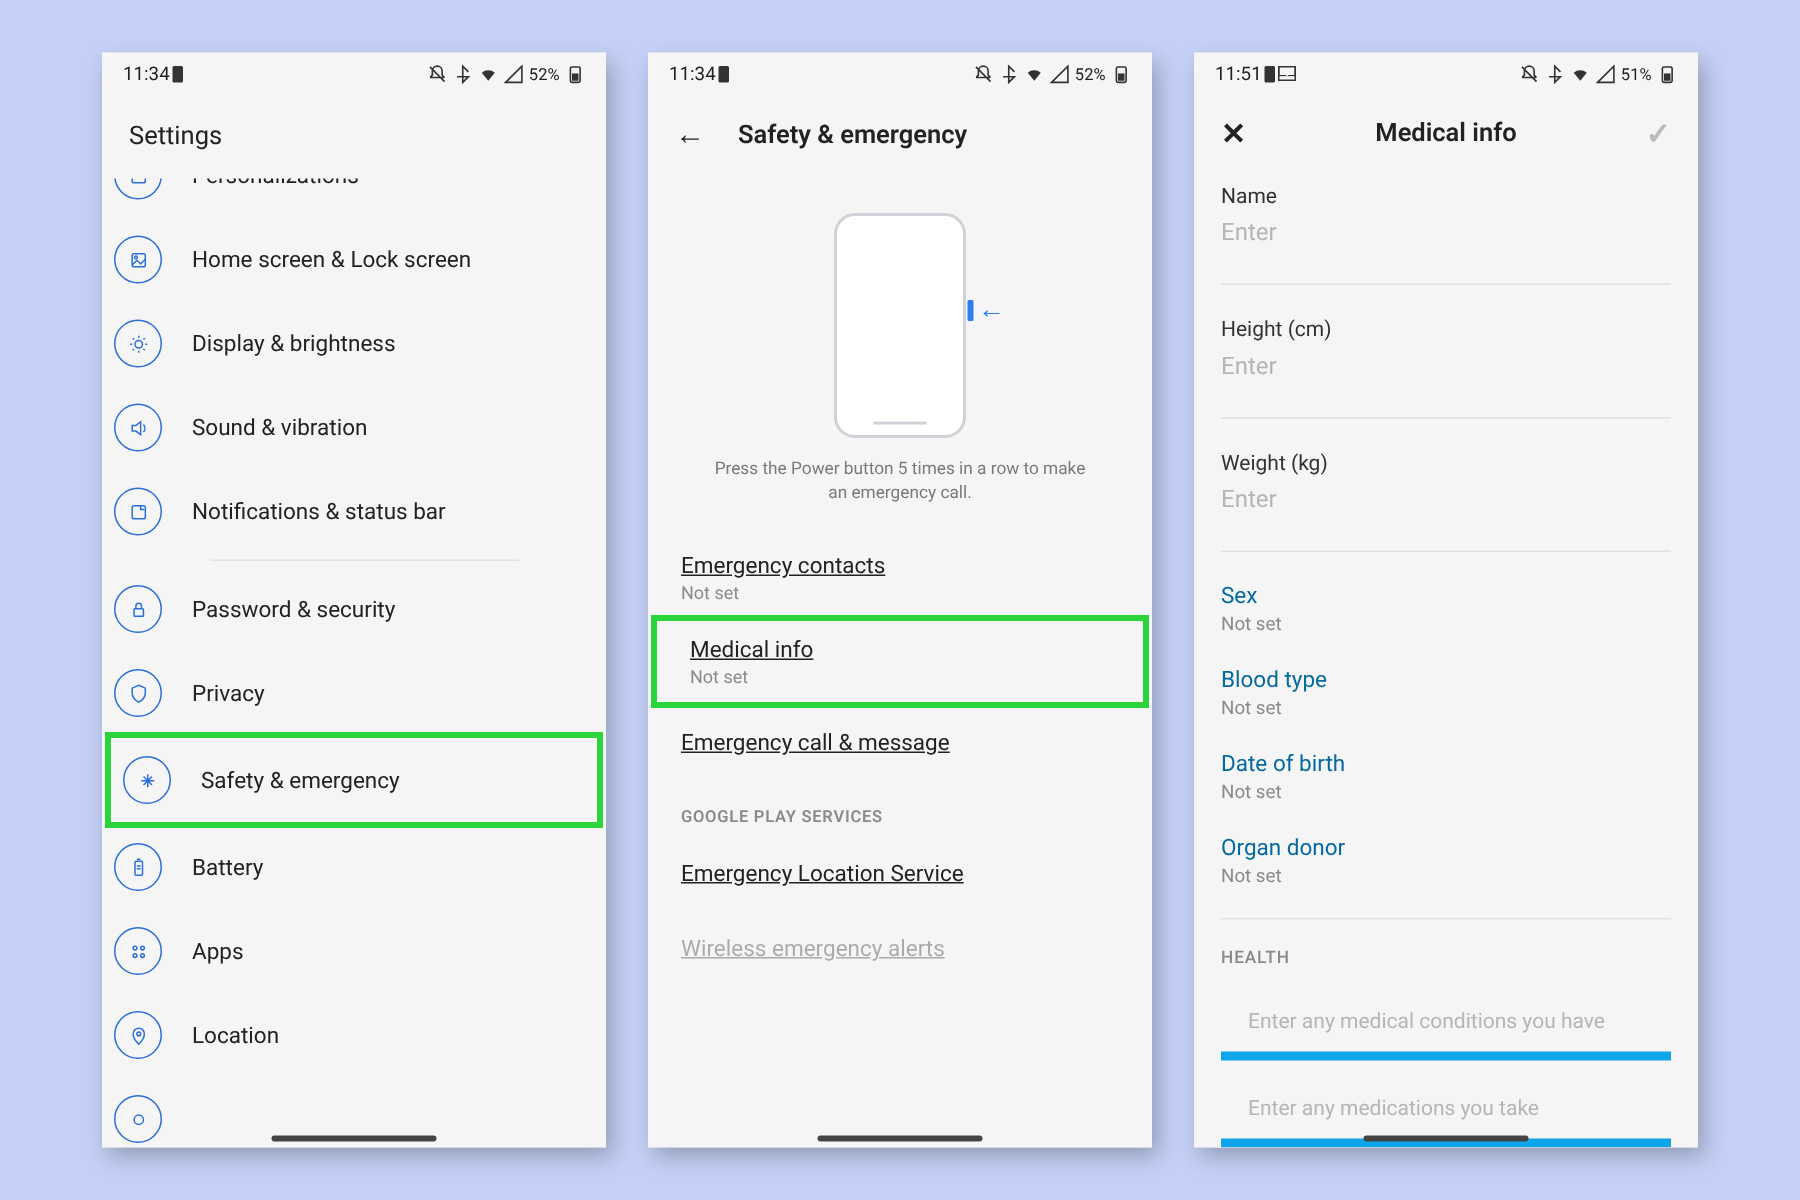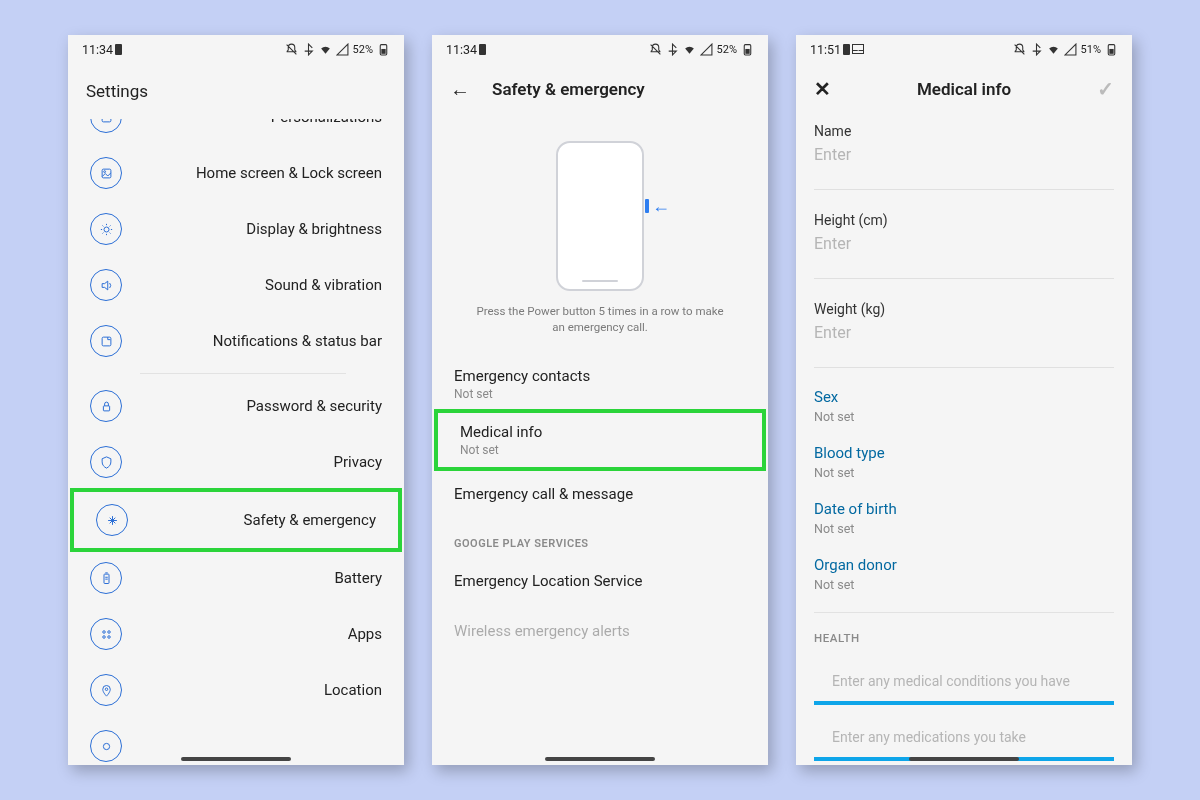--- a/index.html
+++ b/index.html
@@ -59,26 +59,25 @@
     font-weight: 600;
   }
   .hdr.close .title { flex:1; text-align:center; }
   .arrow-back { font-size: 20px; cursor: pointer; }
   .close-x { font-size: 20px; cursor: pointer; }
   .check { color:#bbb; font-size:20px;}
   .content { flex: 1; overflow: hidden; background:#f5f5f5;}
   .settings-item {
     display: flex;
     align-items: center;
-    padding: 10px 22px;
+    padding: 10px 8px;
     gap: 20px;
     font-size: 15px;
     color: #222;
     min-height: 56px;
-    justify-content: space-between;
   }
   .settings-item.cutoff-top { margin-top: -30px; }
   .icon-circle {
     width: 32px; height: 32px;
     border: 1.5px solid #2c6fd6;
     border-radius: 50%;
     display: flex;
     align-items: center;
     justify-content: center;
     flex-shrink: 0;
@@ -109,41 +108,41 @@
   .pwr-notch{width:4px;height:14px;background:#2e7ef0;border-radius:1px;}
   .hint-text {
     text-align:center; font-size:11.5px; color:#7a7a7a;
     padding: 0 44px 22px; line-height:1.4;
   }
   .list-row {
     padding: 10px 22px;
     min-height:50px;
     display:flex; flex-direction:column; justify-content:center;
   }
-  .list-row .lbl{ font-size:15px; color:#222;}
+  .list-row .lbl{ font-size:15px; color:#222;text-decoration:underline;}
   .list-row .sub{ font-size:12px; color:#8a8a8a; margin-top:2px;}
   .section-hdr{
     font-size:11px; color:#8a8a8a; letter-spacing:0.5px;
     padding: 18px 22px 6px; font-weight:600;
   }
   
   .form-field{ padding: 8px 18px 0;}
   .form-field .flabel{ font-size:14px; color:#333; margin-bottom:6px;}
   .form-field .fplaceholder{
     font-size:16px; color:#b5b5b5; padding-bottom:25px;
     border-bottom:1px solid #e0e0e0;
   }
   .info-field{ padding:10px 18px;}
   .info-field .flabel{font-size:15px; color:#0369a1;}
   .info-field .fval{font-size:12.5px; color:#8a8a8a; margin-top:3px;}
   .divider3{height:1px;background:#e2e2e2;margin:10px 18px;}
   .sect3{font-size:11.5px;color:#8a8a8a;letter-spacing:0.6px;padding:8px 18px 4px;font-weight:500;}
   .textarea-ph{
     font-size:14px;color:#b5b5b5;padding:24px 18px 12px;
-    border-bottom:4px solid #0ea5e9;margin:0 18px;
+    border-bottom:6px solid #0ea5e9;margin:0 18px;
   }
   .nav-bar{
     position:absolute;bottom:4px;left:50%;transform:translateX(-50%);
     width:110px;height:4px;background:#444;border-radius:3px;
   }
 </style>
 </head>
 <body>
 
 <div class="phone">

